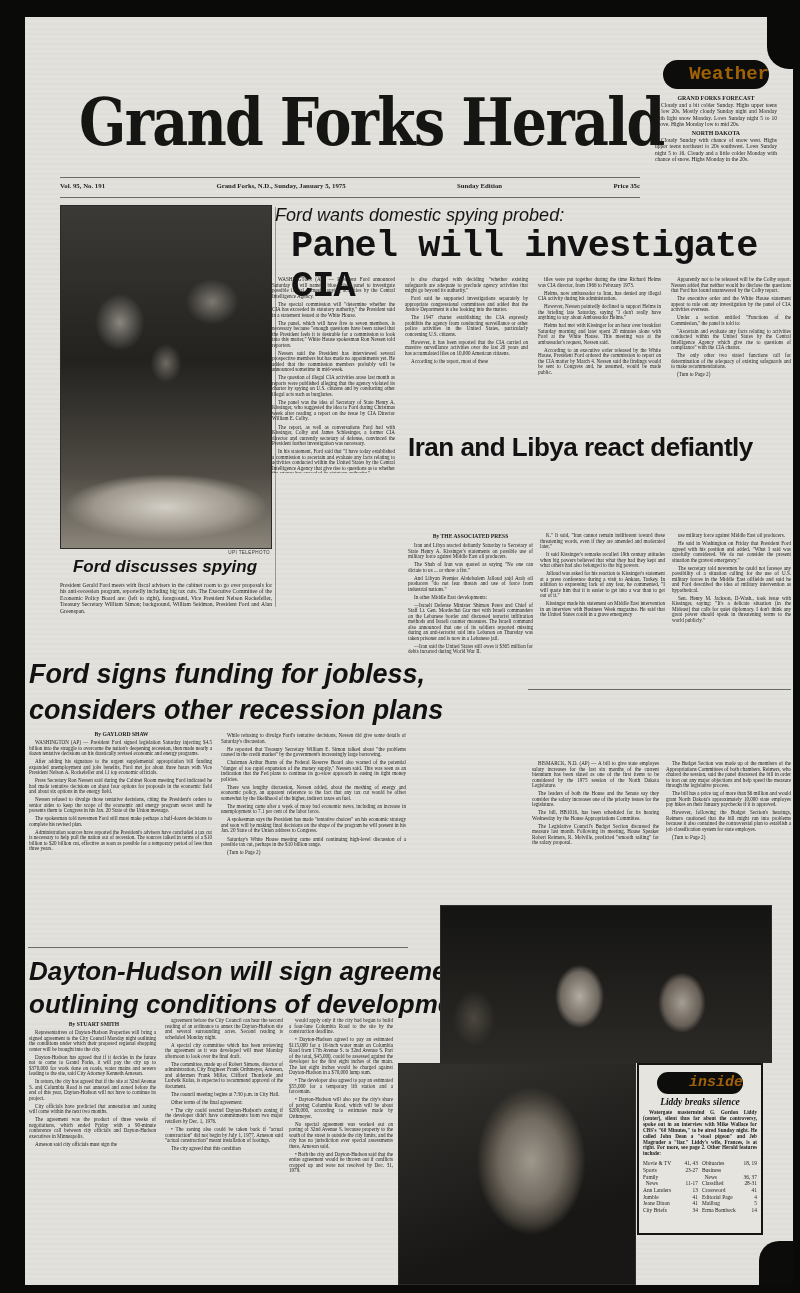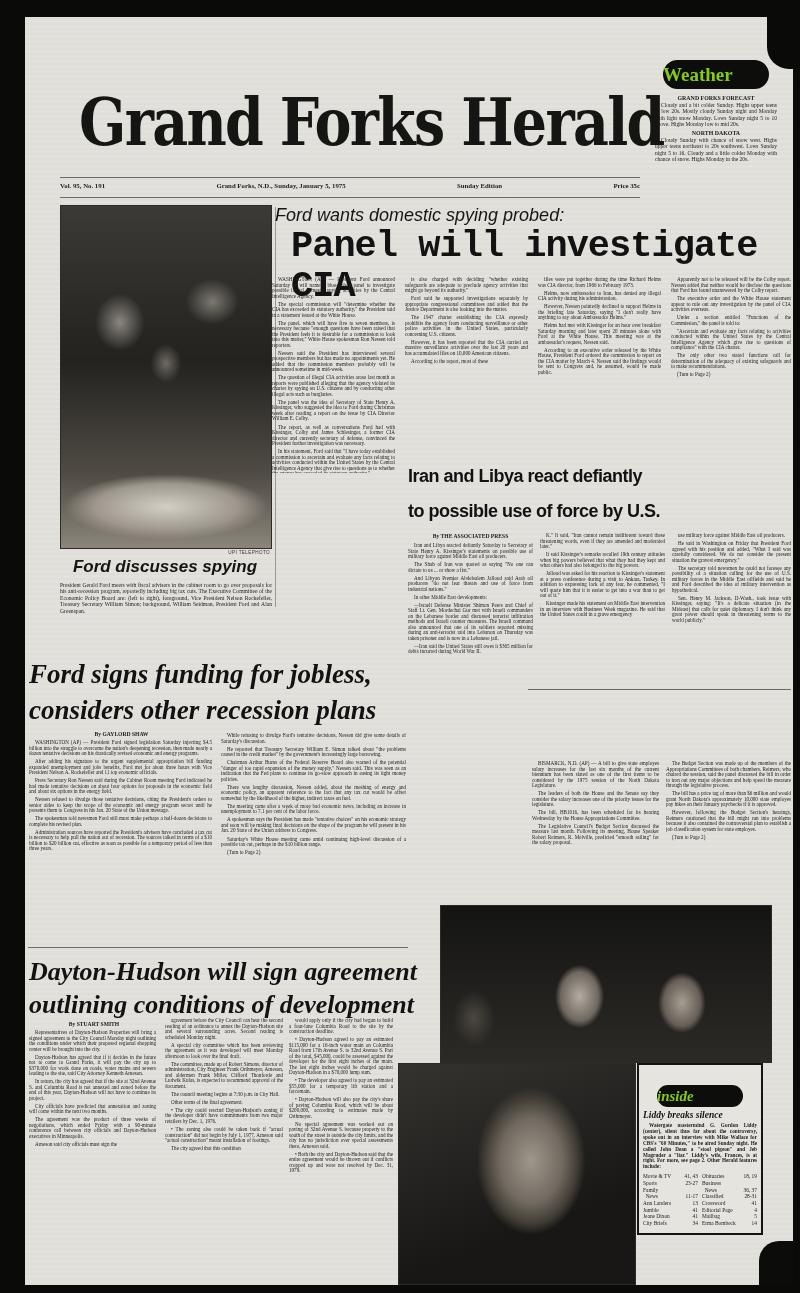--- a/index.html
+++ b/index.html
@@ -10,33 +10,33 @@
   .rule{position:absolute;background:#6b6b68;height:1px;}
   .vrule{position:absolute;background:#9a9892;width:1px;}
 
   .masthead{position:absolute;left:0;top:66px;width:675px;text-align:center;
             font-family:"DejaVu Serif",serif;font-weight:bold;font-size:66px;color:#151513;
             letter-spacing:-2px;transform:scaleX(0.84);transform-origin:center top;white-space:nowrap;}
   .dateline{position:absolute;left:35px;top:164px;width:580px;display:flex;justify-content:space-between;
             font:bold 6.8px/10px "Liberation Serif",serif;color:#222;}
 
   .weather-box{position:absolute;left:630px;top:43px;width:122px;height:158px;}
-  .pill{background:#0d0d0c;color:#84cc16;border-radius:16px;text-align:left;
-        font-family:Liberation Serif, serif;font-weight:bold;}
+  .pill{background:#0d0d0c;color:#a16207;border-radius:16px;text-align:right;
+        font-family:Liberation Mono, monospace;font-weight:bold;}
   .weather-pill{width:106px;height:29px;margin:0 auto 5px;font-size:19px;line-height:29px;}
   .wx-head{font:bold 5.9px/8px "Liberation Serif",serif;text-align:center;color:#1a1a1a;margin-top:2px;}
   .wx-text{font:5.5px/6.3px "Liberation Serif",serif;text-align:justify;color:#222;text-indent:6px;}
 
   .kicker{position:absolute;left:250px;top:188px;font:italic 18px/20px "Liberation Sans",sans-serif;
           font-weight:500;color:#161616;}
   .hl{font-family:"Liberation Sans",sans-serif;font-weight:bold;color:#121212;}
   .hl span{display:block;}
   .hl-cia{position:absolute;left:266px;top:209px;font-size:37px;line-height:40px;letter-spacing:-1px;font-family:Liberation Mono, monospace;}
-  .hl-iran{position:absolute;left:383px;top:442px;font-size:18px;line-height:35px;letter-spacing:-0.5px;}
-  .hl-italic{font-style:italic;font-family:Liberation Serif, serif;}
+  .hl-iran{position:absolute;left:383px;top:413px;font-size:26px;line-height:35px;letter-spacing:-0.5px;}
+  .hl-italic{font-style:italic;}
   .hl-jobless{position:absolute;left:4px;top:639px;font-size:27px;line-height:36px;}
   .hl-raises{position:absolute;left:505px;top:679px;font-size:25px;line-height:30px;}
   .hl-dayton{position:absolute;left:4px;top:938px;font-size:26px;line-height:33px;}
 
   .byline{position:absolute;text-align:center;font:bold 5.6px/7px "Liberation Serif",serif;color:#1c1c1c;}
 
   .col{position:absolute;text-align:justify;font:5.1px/5.5px "Liberation Serif",serif;color:#1e1e1c;
        overflow:hidden;}
   .col p{margin:0 0 2.6px;text-indent:6px;}
 
@@ -62,22 +62,22 @@
 
   .credit{position:absolute;left:35px;top:533px;width:210px;text-align:right;
           font:4.6px/6px "Liberation Sans",sans-serif;color:#333;letter-spacing:0.4px;}
   .cap-title{position:absolute;left:35px;top:540px;width:210px;text-align:center;
              font:italic bold 17px/20px "Liberation Sans",sans-serif;color:#141414;}
   .cap-text{position:absolute;left:35px;top:565px;width:212px;text-align:justify;
             font:5.6px/6.4px "Liberation Serif",serif;color:#1e1e1c;}
 
   .inside-box{position:absolute;left:612px;top:1046px;width:126px;height:172px;
               background:#e6e4df;border:2px solid #141413;padding:3px 4px;box-sizing:border-box;}
-  .inside-pill{width:86px;height:22px;margin:17px auto 3px;font-size:15px;line-height:22px;font-style:italic;}
-  .inside-head{font:italic bold 9.5px/11px "Liberation Serif",serif;color:#141414;margin:1px 0 2px;}
+  .inside-pill{width:86px;height:22px;margin:4px auto 3px;font-size:15px;line-height:22px;font-style:italic;}
+  .inside-head{font:italic bold 9.5px/11px "Liberation Serif",serif;text-align:center;color:#141414;margin:1px 0 2px;}
   .inside-text{font:bold 5.2px/5.9px "Liberation Serif",serif;text-align:justify;color:#222;text-indent:6px;margin:0 0 3px;}
   .idx-wrap{display:flex;gap:4px;}
   .idx-col{flex:1;}
   .idx-row{display:flex;justify-content:space-between;font:5.4px/6.7px "Liberation Serif",serif;color:#222;}
 
   .corner-blob{position:absolute;right:0;top:0;width:26px;height:52px;background:#0a0a09;border-radius:0 0 0 22px;}
   .corner-blob-br{position:absolute;right:0;bottom:0;width:34px;height:44px;background:#0c0c0b;border-radius:20px 0 0 0;}
 </style>
 </head>
 <body>
@@ -138,21 +138,20 @@
       <p>Apparently not to be released will be the Colby report. Nessen added that neither would he disclose the questions that Ford has found unanswered by the Colby report.</p>
       <p>The executive order and the White House statement appear to rule out any investigation by the panel of CIA activities overseas.</p>
       <p>Under a section entitled "Functions of the Commission," the panel is told to:</p>
       <p>"Ascertain and evaluate any facts relating to activities conducted within the United States by the Central Intelligence Agency which give rise to questions of compliance" with the CIA charter.</p>
       <p>The only other two stated functions call for determination of the adequacy of existing safeguards and to make recommendations.</p>
       <p>(Turn to Page 2)</p>
     </div>
 
   <div class="hl hl-iran">
     <span>Iran and Libya react defiantly</span>
-    <span>to possible use of force by U.S.</span>
   </div>
   <div class="byline" style="left:383px;top:516px;width:125px;">By THE ASSOCIATED PRESS</div>
   <div class="col" style="left:383px;top:526px;width:125px;height:152px;">
       <p>Iran and Libya reacted defiantly Saturday to Secretary of State Henry A. Kissinger's statements on possible use of military force against Middle East oil producers.</p>
       <p>The Shah of Iran was quoted as saying "No one can dictate to us ... or show a fist."</p>
       <p>And Libyan Premier Abdelsalem Jalloud said Arab oil producers "do not fear threats and use of force from industrial nations."</p>
       <p>In other Middle East developments:</p>
       <p>—Israeli Defense Minister Shimon Peres and Chief of Staff Lt. Gen. Mordechai Gur met with Israeli commanders on the Lebanese border and discussed terrorist infiltration methods and Israeli counter measures. The Israeli command also announced that one of its soldiers reported missing during an anti-terrorist raid into Lebanon on Thursday was taken prisoner and is now in a Lebanese jail.</p>
       <p>—Iran said the United States still owes it $365 million for debts incurred during World War II.</p>
     </div>

